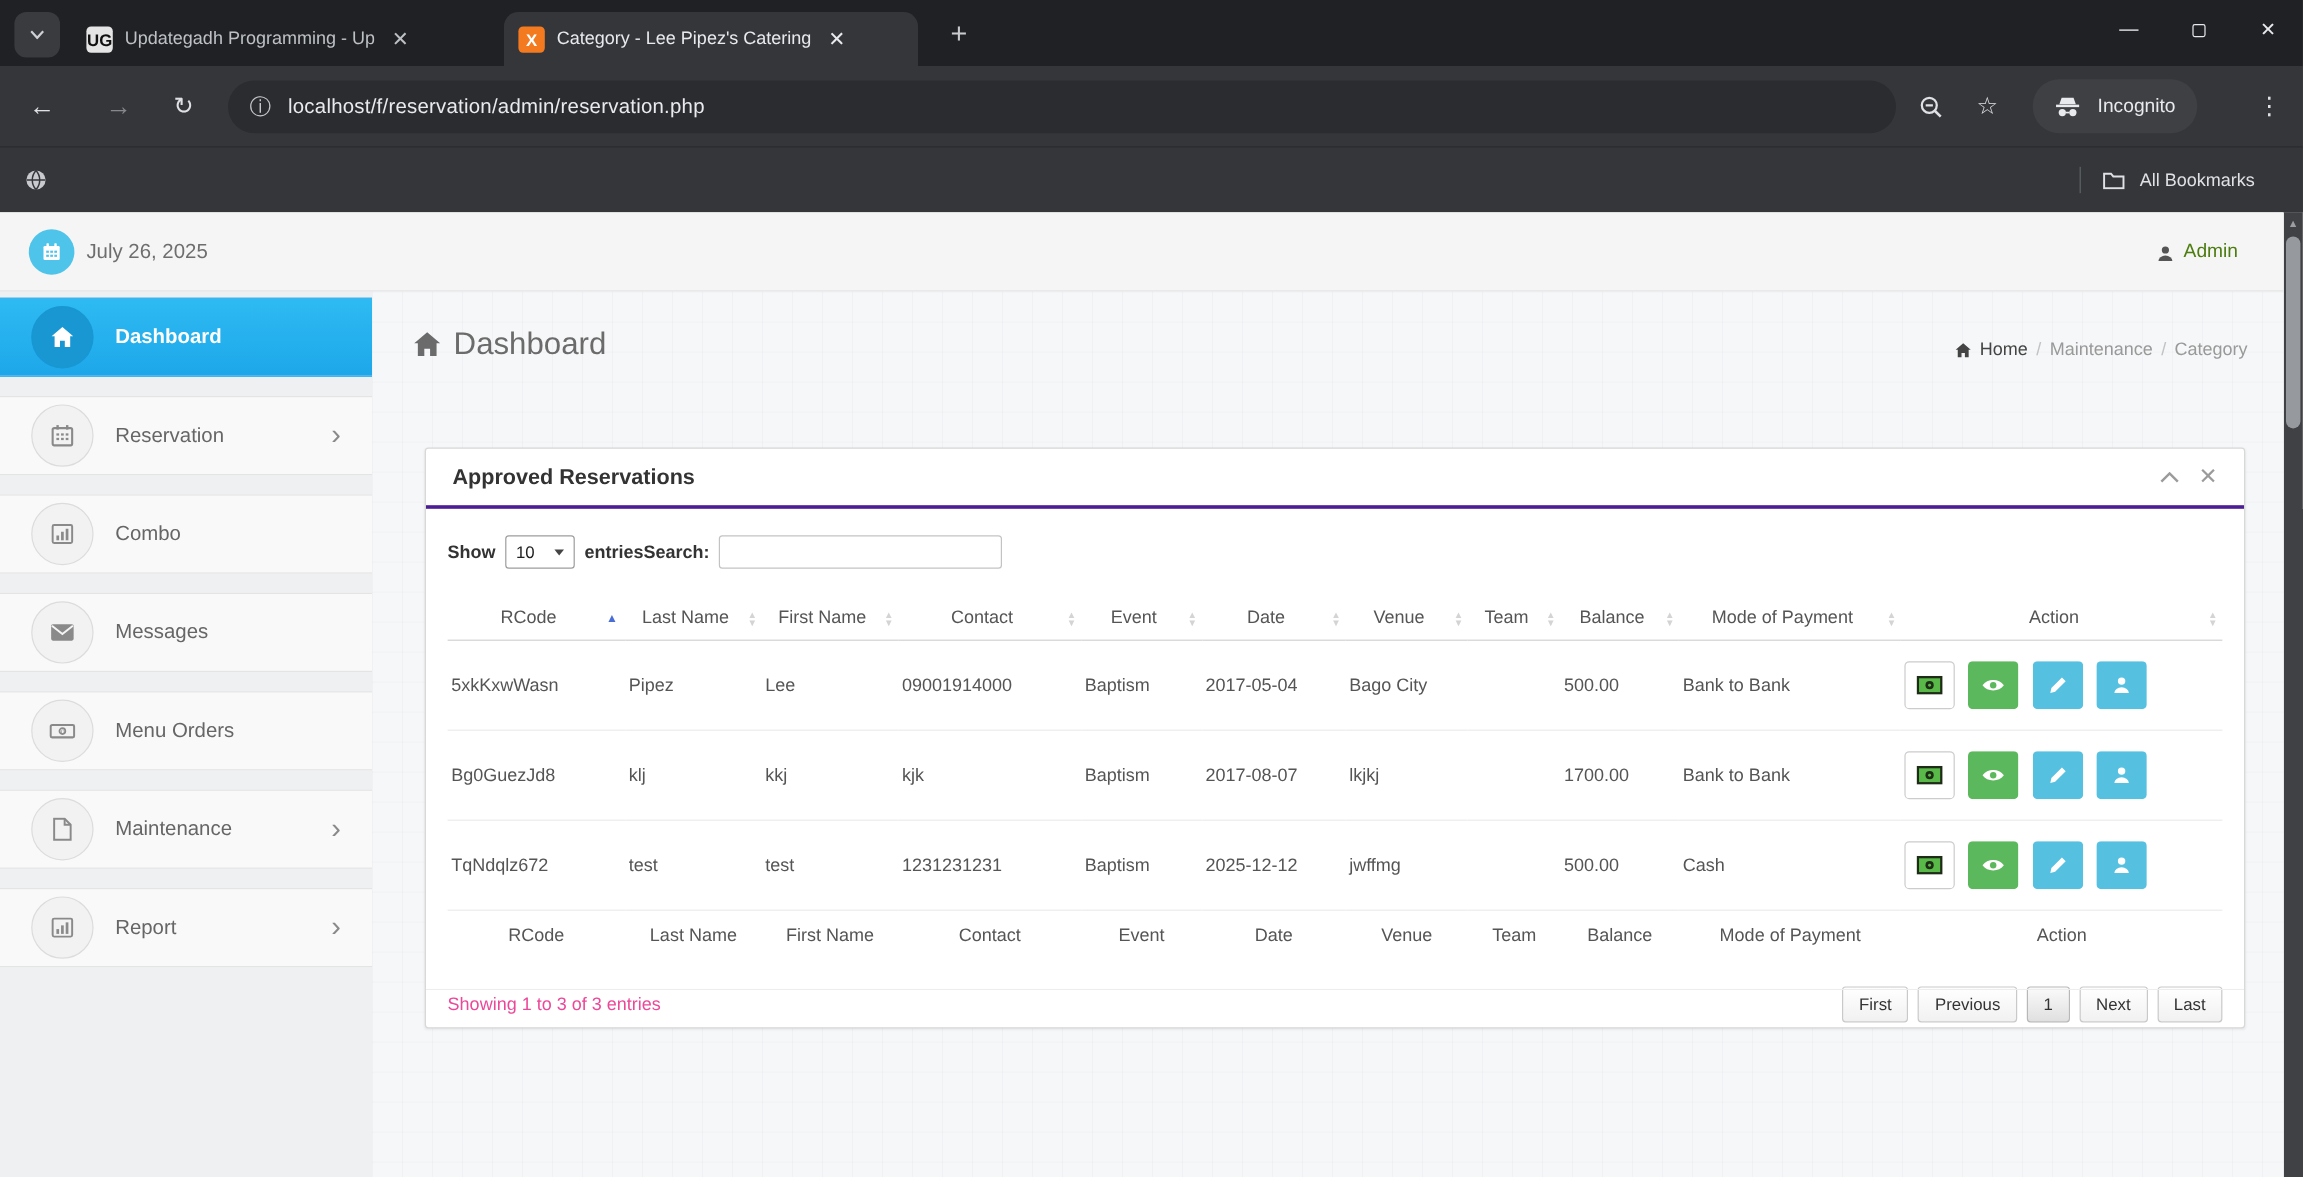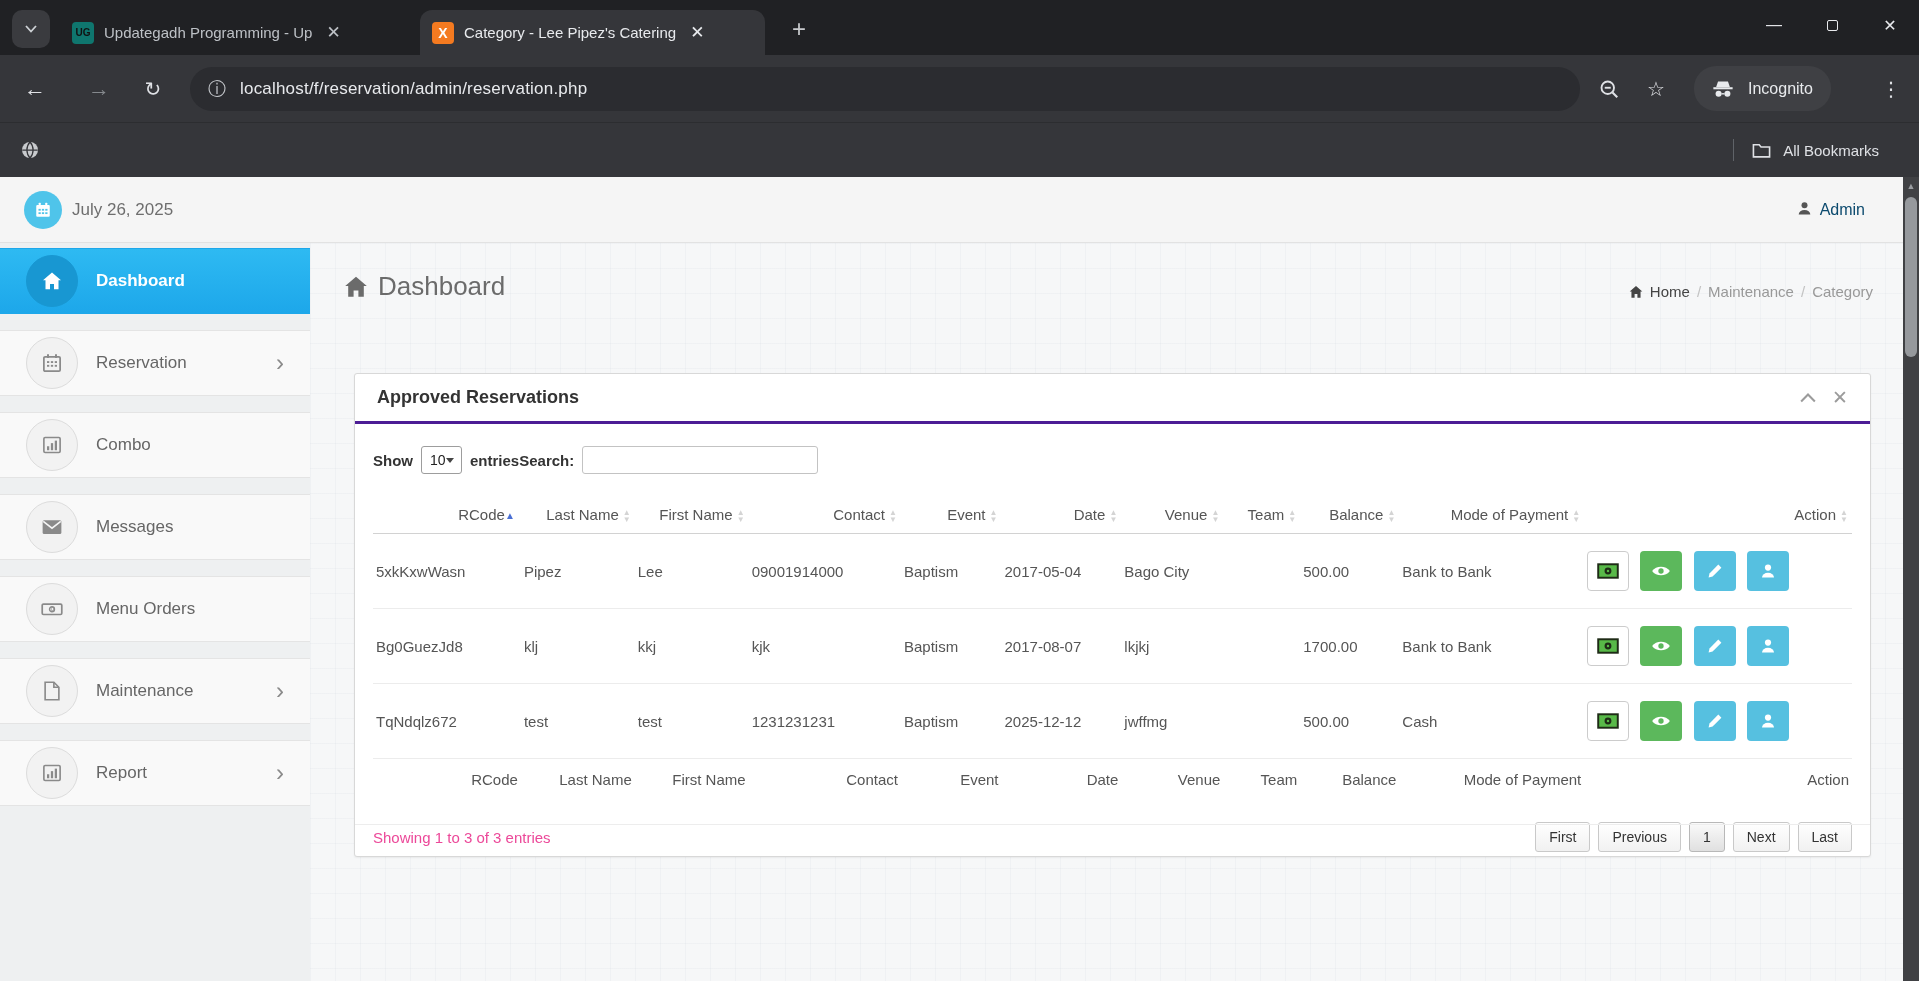--- a/index.html
+++ b/index.html
@@ -12,21 +12,21 @@
   .tabsearch{position:absolute;left:12px;top:10px;width:38px;height:38px;border-radius:10px;
              background:#3a3b3f;display:flex;align-items:center;justify-content:center;color:#cdd1d5}
   .tab{position:absolute;top:10px;height:45px;display:flex;align-items:center;gap:10px;
        padding:0 12px;border-radius:12px 12px 0 0;font-size:15px;max-width:345px}
   .tab .title{white-space:nowrap;overflow:hidden;text-overflow:ellipsis;max-width:248px}
   .tab .close{font-size:17px;line-height:1;padding:2px 4px;border-radius:50%;cursor:default}
   .tab.inactive{color:#bdc1c6;left:60px;width:340px}
   .tab.active{background:#35363a;color:#e8eaed;left:420px;width:345px}
   .fav{width:22px;height:22px;border-radius:4px;display:flex;align-items:center;
        justify-content:center;font-weight:bold;flex:none}
-  .fav.ug{background:#0f766e;color:#111;font-size:10px}
+  .fav.ug{background:#e5e5e5;color:#111;font-size:14px}
   .fav.xampp{background:#f47a20;color:#fff;font-size:14px}
   .newtab{position:absolute;left:783px;top:13px;width:32px;height:32px;color:#c8cacd;
           font-size:24px;display:flex;align-items:center;justify-content:center;border-radius:50%}
   .wincontrols{position:absolute;right:0;top:0;height:50px;display:flex;color:#e8eaed}
   .wbtn{width:58px;height:50px;display:flex;align-items:center;justify-content:center;font-size:16px}
   .wbtn .sq{width:11px;height:11px;border:1.4px solid #e8eaed;border-radius:2px}
 
   #toolbar{position:absolute;top:55px;left:0;right:0;height:67px;background:#35363a}
   .navic{position:absolute;top:50%;transform:translateY(-50%);width:30px;height:30px;
          display:flex;align-items:center;justify-content:center;font-size:22px;color:#dfe1e5}
@@ -49,22 +49,22 @@
   #vscroll .thumb{position:absolute;top:20px;left:2px;width:12px;height:160px;
                   background:#96999d;border-radius:6px}
 
   
   #page{position:absolute;top:177px;left:0;width:1903px;bottom:0;background:#eef0f1}
   #topbar{position:absolute;top:0;left:0;right:0;height:66px;background:#f5f5f5;
           border-bottom:1px solid #e2e2e2;display:flex;align-items:center}
   .datebadge{width:38px;height:38px;border-radius:50%;background:#4fc4ea;margin-left:24px;
              display:flex;align-items:center;justify-content:center;color:#fff}
   #topbar .date{margin-left:10px;font-size:17px;color:#6e6e6e}
-  #topbar .user{margin-left:auto;margin-right:38px;display:flex;align-items:flex-start;gap:8px;
-                font-size:16px;color:#0c4a6e}
+  #topbar .user{margin-left:auto;margin-right:38px;display:flex;align-items:flex-end;gap:8px;
+                font-size:16px;color:#4d7c0f}
 
   #sidebar{position:absolute;top:66px;left:0;width:310px;bottom:0;background:#eef0f1}
   .sitem{position:relative;height:66px;margin-bottom:16px;background:#f9f9f9;
          border-top:1px solid #e4e4e4;border-bottom:1px solid #e4e4e4;
          display:flex;align-items:center}
   #sidebar .items{padding-top:5px}
   .sicon{width:52px;height:52px;border-radius:50%;margin-left:26px;background:#f2f2f2;
          border:1px solid #dcdcdc;display:flex;align-items:center;justify-content:center;color:#8a8a8a}
   .sitem .lbl{margin-left:18px;font-size:17px;color:#666}
   .sitem .chev{position:absolute;right:26px;font-size:24px;color:#8a8a8a;line-height:1}
@@ -85,30 +85,30 @@
 
   #panel{position:absolute;left:44px;top:130px;width:1517px;height:484px;background:#fff;
          border:1px solid #d8d8d8;border-radius:3px;box-shadow:0 1px 2px rgba(0,0,0,.06)}
   .phead{height:50px;border-bottom:3px solid #4c1d95;display:flex;align-items:center;padding:0 22px}
   .phead .ptitle{font-size:18px;font-weight:bold;color:#333}
   .phead .tools{margin-left:auto;display:flex;align-items:center;gap:16px;color:#9b9b9b}
   .phead .x{font-size:19px;line-height:1}
   .pbody{padding:22px 18px 0 18px}
   .controls{display:flex;align-items:center;justify-content:flex-start}
   .showgrp{display:flex;align-items:center;gap:8px;font-size:15px;font-weight:bold;color:#333}
-  .selbox{width:41px;height:28px;border:1px solid #9d9d9d;border-radius:3px;background:#fff;
+  .selbox{width:58px;height:28px;border:1px solid #9d9d9d;border-radius:3px;background:#fff;
           display:flex;align-items:center;padding:0 8px;font-weight:normal;font-size:14px;color:#222}
   .selbox .caret{margin-left:auto;width:0;height:0;border-left:4px solid transparent;
                  border-right:4px solid transparent;border-top:5px solid #444}
   .searchgrp{display:flex;align-items:center;font-size:15px;font-weight:bold;color:#333}
   .searchgrp input{width:236px;height:28px;margin-left:8px;border:1px solid #c3c3c3;
                    border-radius:3px;font-size:14px;padding:0 6px;outline:none}
 
   table.dt{width:100%;margin-top:24px;border-collapse:collapse;font-size:15px;color:#555}
-  table.dt th{font-weight:400;text-align:right;padding:8px 16px 10px 3px;position:relative;
+  table.dt th{font-weight:400;text-align:center;padding:8px 16px 10px 3px;position:relative;
               border-bottom:1px solid #d2d2d2;color:#555}
   table.dt td{padding:17px 3px;border-bottom:1px solid #ececec}
   table.dt .footrow th{border-bottom:none;border-top:none;padding:12px 3px;color:#555}
   .sort{position:absolute;right:4px;top:50%;transform:translateY(-50%);display:flex;
         flex-direction:column;color:#d4d4d4;font-size:8px;line-height:7px}
   .sortasc{position:absolute;right:6px;top:50%;transform:translateY(-50%);
            color:#4a6fd4;font-size:10px;line-height:10px}
   .abtn{width:42px;height:40px;border-radius:4px;display:inline-flex;align-items:center;
         justify-content:center;margin-right:7px;border:1px solid transparent;vertical-align:middle}
   .abtn.money{background:#fff;border-color:#ccc}

